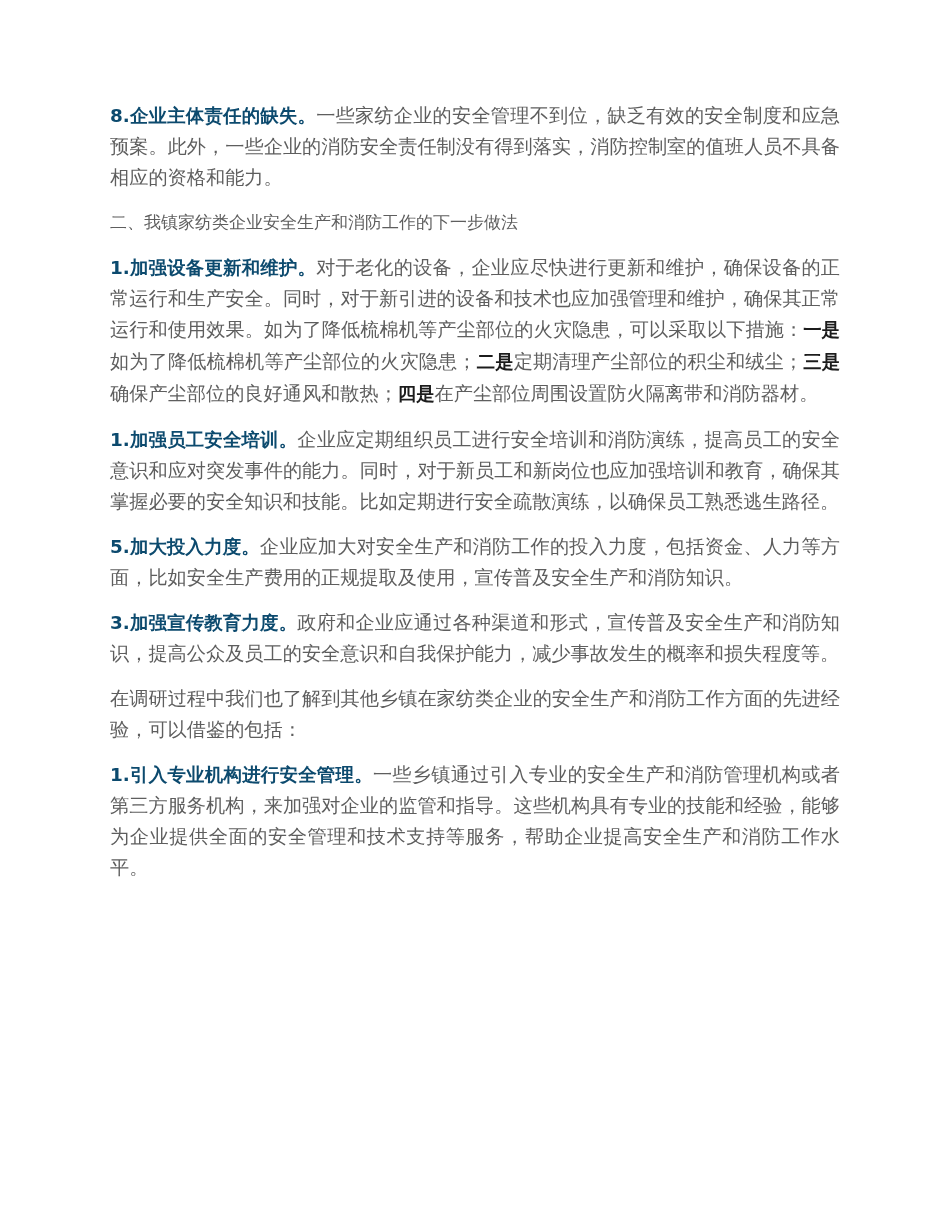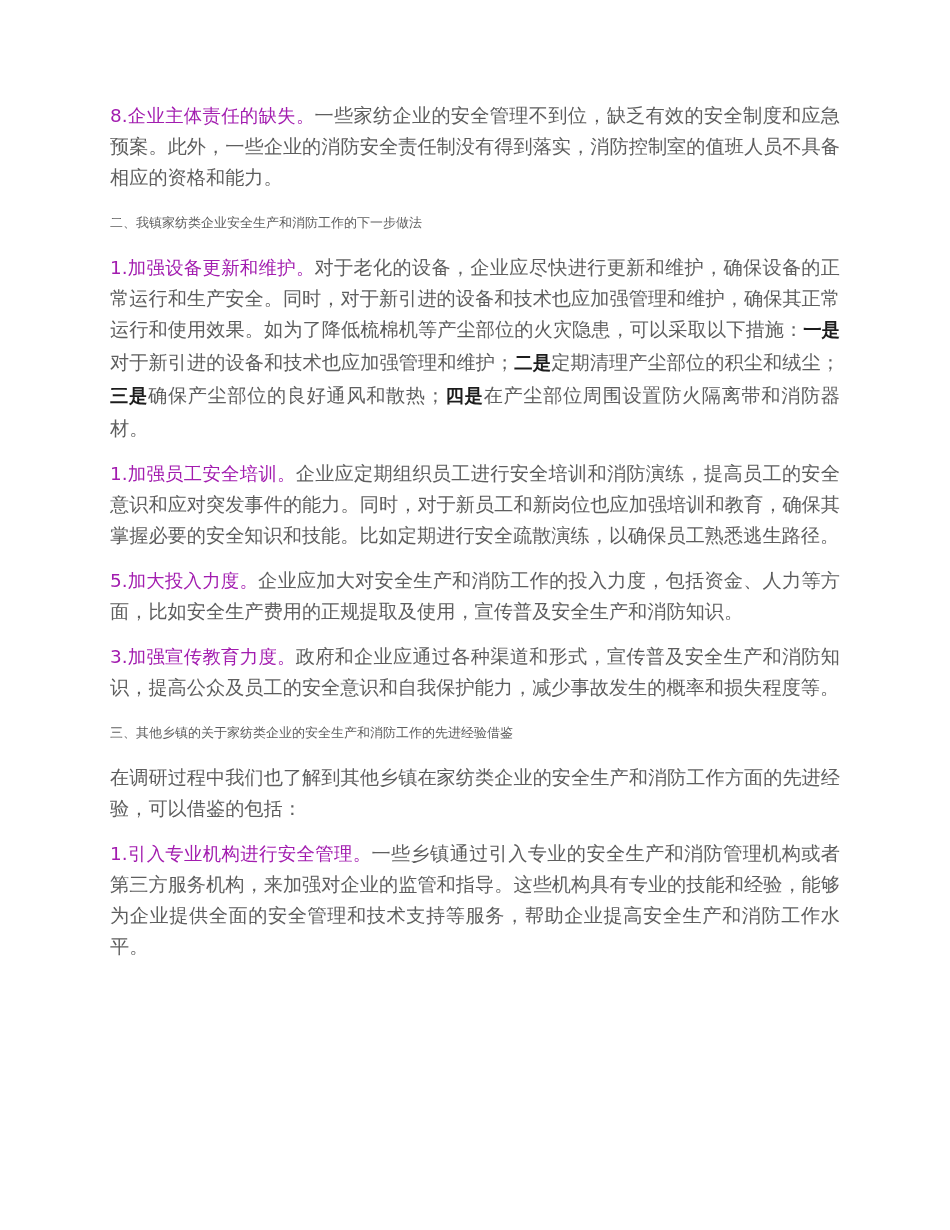--- a/index.html
+++ b/index.html
@@ -32,74 +32,73 @@
     text-align: justify;
     text-justify: inter-ideograph;
     letter-spacing: 0px;
     font-family: "DejaVu Serif", "Liberation Serif", serif;
   }
   p.para:last-child {
     margin-bottom: 0;
   }
   
   .lead {
-    font-weight: normal;
-    color: #a21caf;
+    font-weight: bold;
+    color: #0c4a6e;
     font-family: "DejaVu Sans", "Liberation Sans", sans-serif;
     font-size: 18.4px;
   }
   
   .emph {
     font-weight: bold;
     color: #1c1c1c;
-    font-family: Liberation Mono, monospace;
+    font-family: Liberation Serif, serif;
     font-size: 18.4px;
   }
   
   p.section-heading {
     margin: 0 0 14px 0;
-    font-size: 13px;
+    font-size: 17px;
     line-height: 31px;
     color: #5e5e5e;
     text-align: left;
     font-family: "DejaVu Serif", "Liberation Serif", serif;
   }
 </style>
 </head>
 <body>
 
 <div class="page">
   <div class="doc-body">
 
     <p class="para">
       <span class="lead">8.企业主体责任的缺失。</span><span>一些家纺企业的安全管理不到位，缺乏有效的安全制度和应急预案。此外，一些企业的消防安全责任制没有得到落实，消防控制室的值班人员不具备相应的资格和能力。</span>
     </p>
 
     <p class="section-heading">二、我镇家纺类企业安全生产和消防工作的下一步做法</p>
 
     <p class="para">
-      <span class="lead">1.加强设备更新和维护。</span><span>对于老化的设备，企业应尽快进行更新和维护，确保设备的正常运行和生产安全。同时，对于新引进的设备和技术也应加强管理和维护，确保其正常运行和使用效果。如为了降低梳棉机等产尘部位的火灾隐患，可以采取以下措施：</span><span class="emph">一是</span><span>对于新引进的设备和技术也应加强管理和维护；</span><span class="emph">二是</span><span>定期清理产尘部位的积尘和绒尘；</span><span class="emph">三是</span><span>确保产尘部位的良好通风和散热；</span><span class="emph">四是</span><span>在产尘部位周围设置防火隔离带和消防器材。</span>
+      <span class="lead">1.加强设备更新和维护。</span><span>对于老化的设备，企业应尽快进行更新和维护，确保设备的正常运行和生产安全。同时，对于新引进的设备和技术也应加强管理和维护，确保其正常运行和使用效果。如为了降低梳棉机等产尘部位的火灾隐患，可以采取以下措施：</span><span class="emph">一是</span><span>如为了降低梳棉机等产尘部位的火灾隐患；</span><span class="emph">二是</span><span>定期清理产尘部位的积尘和绒尘；</span><span class="emph">三是</span><span>确保产尘部位的良好通风和散热；</span><span class="emph">四是</span><span>在产尘部位周围设置防火隔离带和消防器材。</span>
     </p>
 
 
     <p class="para">
       <span class="lead">1.加强员工安全培训。</span><span>企业应定期组织员工进行安全培训和消防演练，提高员工的安全意识和应对突发事件的能力。同时，对于新员工和新岗位也应加强培训和教育，确保其掌握必要的安全知识和技能。比如定期进行安全疏散演练，以确保员工熟悉逃生路径。</span>
     </p>
 
 
     <p class="para">
       <span class="lead">5.加大投入力度。</span><span>企业应加大对安全生产和消防工作的投入力度，包括资金、人力等方面，比如安全生产费用的正规提取及使用，宣传普及安全生产和消防知识。</span>
     </p>
 
     <p class="para">
       <span class="lead">3.加强宣传教育力度。</span><span>政府和企业应通过各种渠道和形式，宣传普及安全生产和消防知识，提高公众及员工的安全意识和自我保护能力，减少事故发生的概率和损失程度等。</span>
     </p>
 
 
-    <p class="section-heading">三、其他乡镇的关于家纺类企业的安全生产和消防工作的先进经验借鉴</p>
 
     <p class="para">在调研过程中我们也了解到其他乡镇在家纺类企业的安全生产和消防工作方面的先进经验，可以借鉴的包括：</p>
 
     <p class="para">
       <span class="lead">1.引入专业机构进行安全管理。</span><span>一些乡镇通过引入专业的安全生产和消防管理机构或者第三方服务机构，来加强对企业的监管和指导。这些机构具有专业的技能和经验，能够为企业提供全面的安全管理和技术支持等服务，帮助企业提高安全生产和消防工作水平。</span>
     </p>
 
   </div>
 </div>
 

